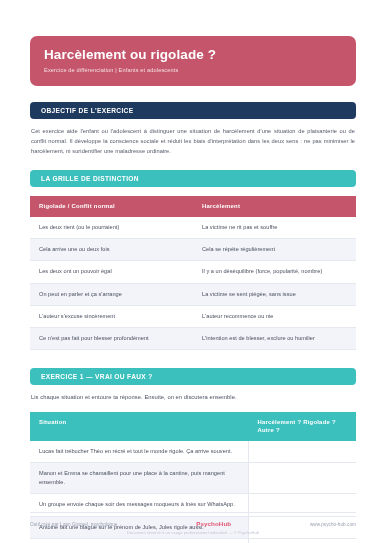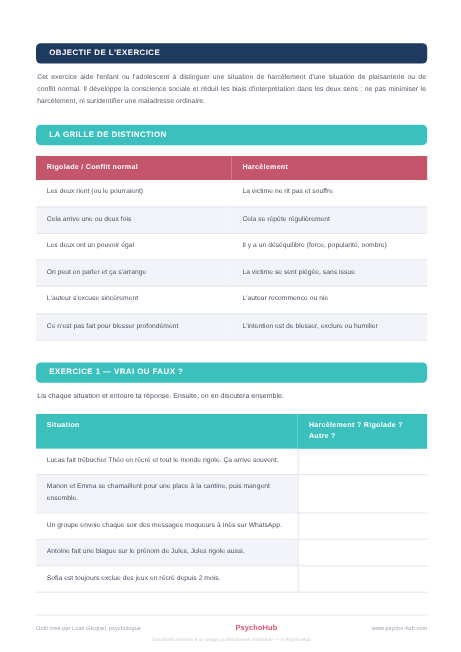--- a/index.html
+++ b/index.html
@@ -144,20 +144,24 @@
     color:#c2c7d4;
     margin-top:3px;
     letter-spacing:.08px;
   }
 </style>
 </head>
 <body>
 
 <div class="page">
 
+  <div class="title-banner">
+    <h1>Harcèlement ou rigolade ?</h1>
+    <div class="subtitle">Exercice de différenciation | Enfants et adolescents</div>
+  </div>
 
   <div class="objective-block">
     <div class="bar bar-navy">OBJECTIF DE L'EXERCICE</div>
     <p class="paragraph">Cet exercice aide l'enfant ou l'adolescent à distinguer une situation de harcèlement d'une situation de plaisanterie ou de conflit normal. Il développe la conscience sociale et réduit les biais d'interprétation dans les deux sens : ne pas minimiser le harcèlement, ni suridentifier une maladresse ordinaire.</p>
   </div>
 
   <div class="grid-block">
     <div class="bar bar-teal">LA GRILLE DE DISTINCTION</div>
     <table class="grid-table">
       <colgroup>

